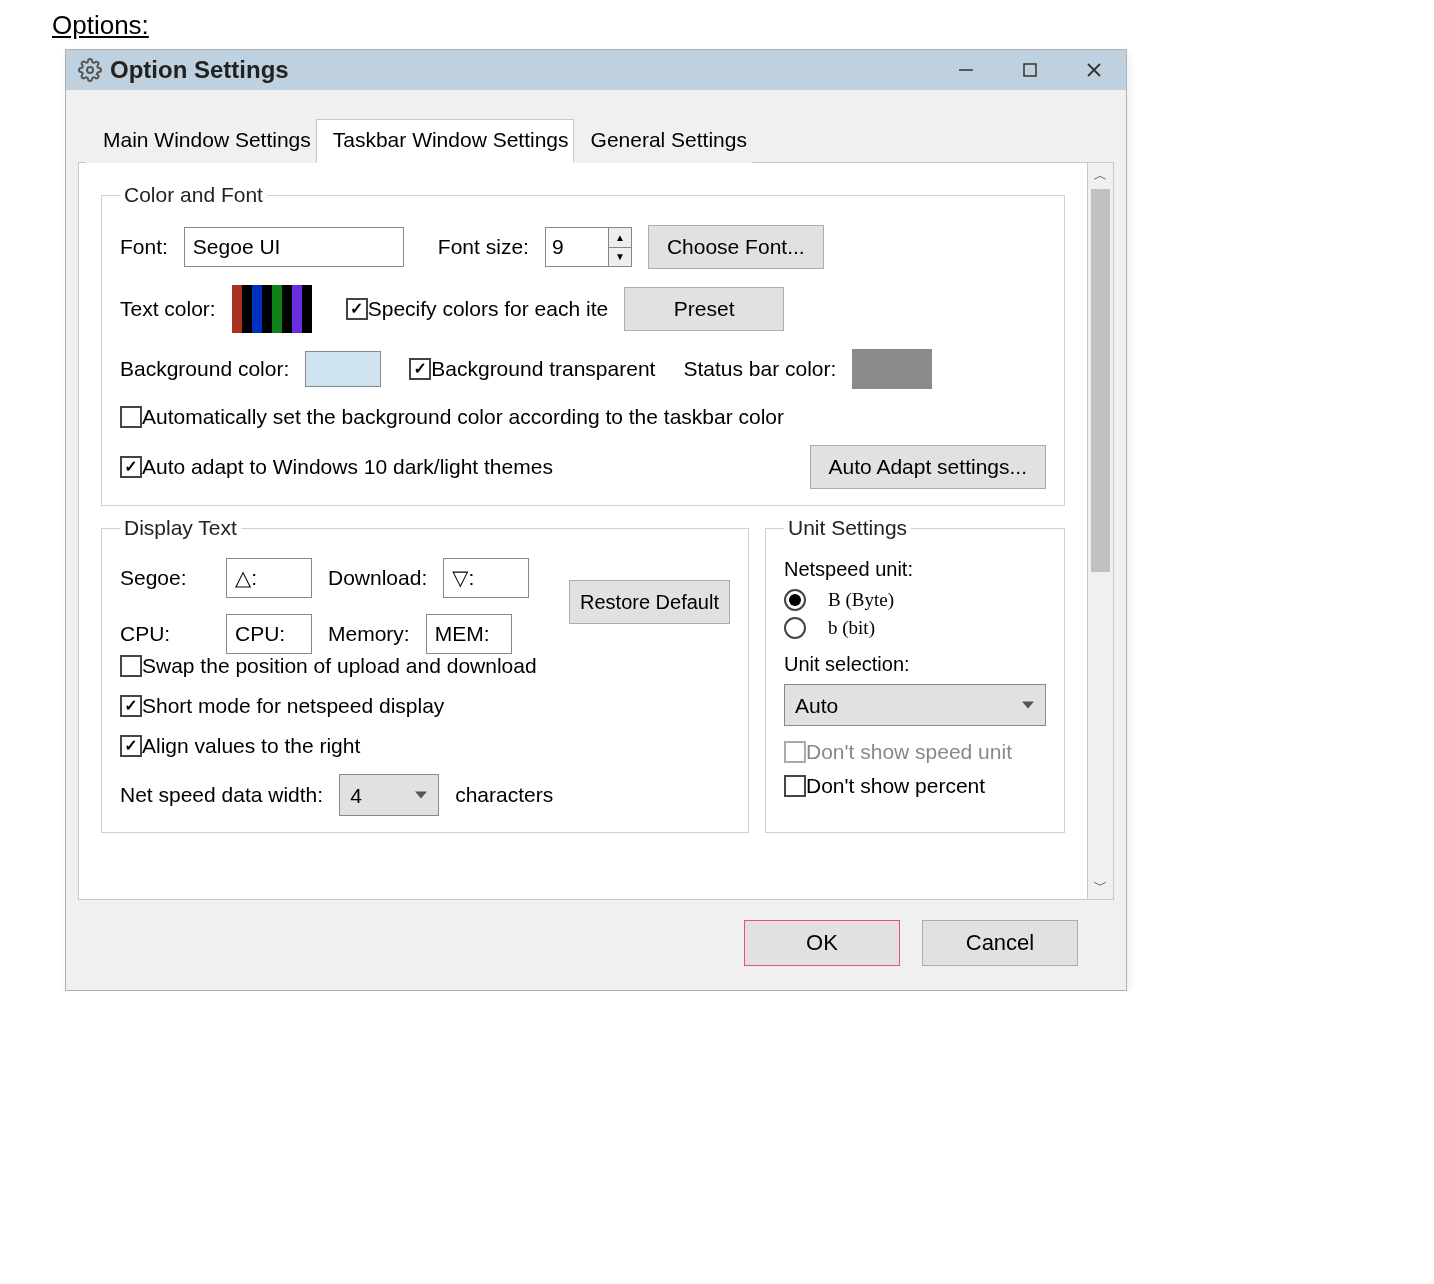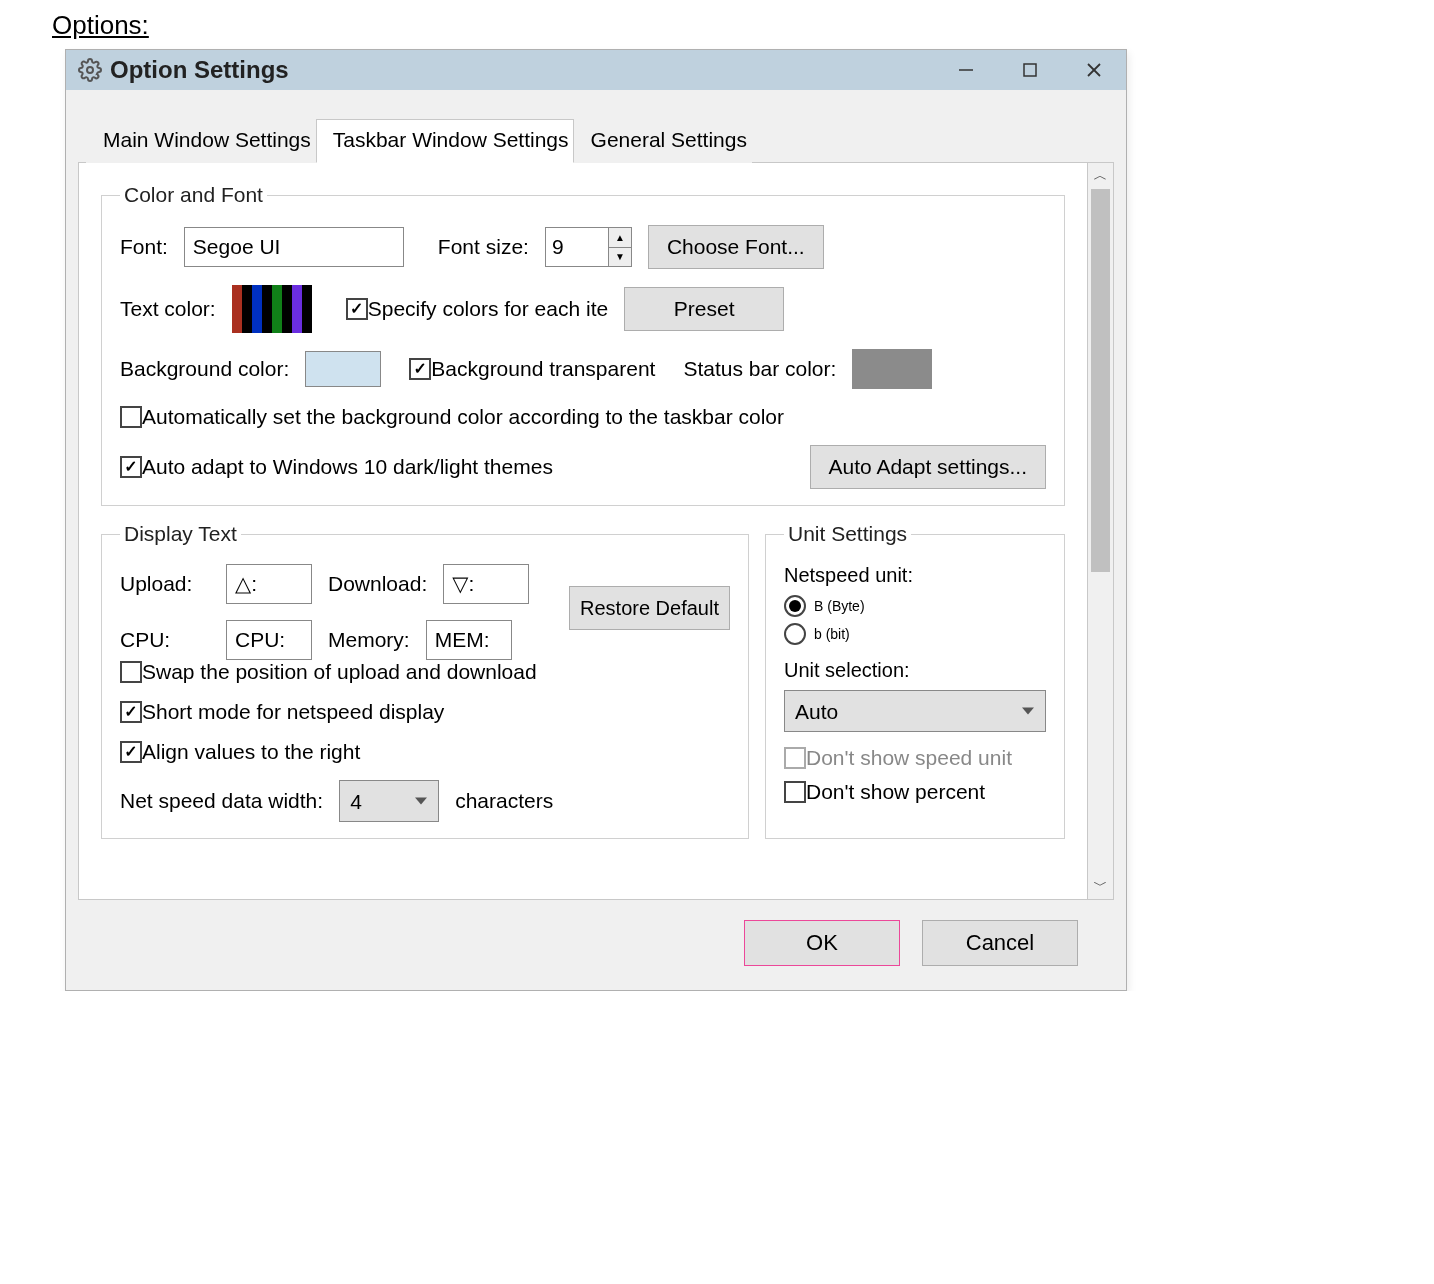--- a/index.html
+++ b/index.html
@@ -89,21 +89,21 @@
   color: #555; font-size: 14px;
 }
 .sb-track { flex:1; position: relative; }
 .sb-thumb {
   position:absolute; top:0; left:3px; right:3px; height:56%;
   background:#c0c0c0;
 }
 
 fieldset.group {
   border: 1px solid #d0d0d0;
-  margin-bottom: 16px;
+  margin-bottom: 10px;
   padding: 18px 18px 16px 18px;
 }
 fieldset.group > legend {
   font-size: 21px;
   padding: 0 4px;
   color: #222;
 }
 
 .row { display: flex; align-items: center; flex-wrap: wrap; gap: 14px 16px; margin-bottom: 16px; }
 .row:last-child { margin-bottom: 0; }
@@ -147,21 +147,21 @@
 .chk .box {
   width:22px; height:22px; border:2px solid #444; background:#fff;
   display:flex; align-items:center; justify-content:center;
   font-size:16px; line-height:1;
 }
 .chk.checked .box::after { content:"✓"; color:#000; font-weight:bold; }
 .chk.disabled { color:#888; }
 .chk.disabled .box { border-color:#aaa; }
 
 
-.radio { display:flex; align-items:center; gap:8px; font-size:14px; margin-bottom:6px; }
+.radio { display:flex; align-items:center; gap:22px; font-size:19px; margin-bottom:6px;font-family:Liberation Serif, serif; }
 .radio .circ {
   width:22px; height:22px; border:2px solid #444; border-radius:50%;
   display:flex; align-items:center; justify-content:center;
 }
 .radio.selected .circ::after {
   content:""; width:12px; height:12px; background:#000; border-radius:50%;
 }
 
 .two-col { display:flex; gap: 16px; }
 .two-col > fieldset { flex:1; }
@@ -297,21 +297,21 @@
         </fieldset>
 
         <div class="two-col">
 
           <fieldset class="group">
             <legend>Display Text</legend>
 
             <div style="display:flex; gap:12px; align-items:flex-start;">
               <div style="flex:1">
                 <div class="row">
-                  <label class="lbl" style="width:90px">Upload:</label>
+                  <label class="lbl" style="width:90px">Segoe:</label>
                   <input class="text small-input" value="△:" style="">
                   <label class="lbl">Download:</label>
                   <input class="text small-input" value="▽:" style="">
                 </div>
                 <div class="row">
                   <label class="lbl" style="width:90px">CPU:</label>
                   <input class="text small-input" value="CPU:" style="">
                   <label class="lbl">Memory:</label>
                   <input class="text small-input" value="MEM:" style="">
                 </div>

